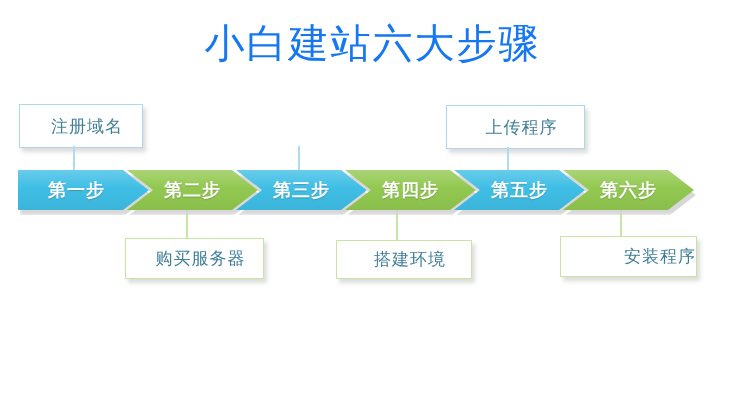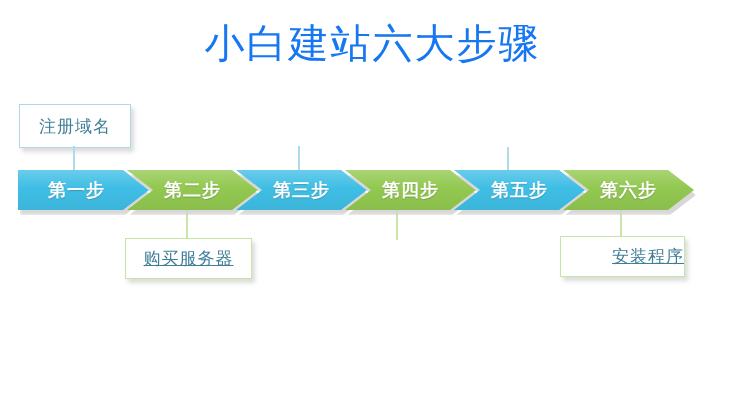--- a/index.html
+++ b/index.html
@@ -41,23 +41,24 @@
     content:"";position:absolute;inset:0;
     background:linear-gradient(to bottom,rgba(255,255,255,.22),rgba(255,255,255,0) 45%,rgba(0,0,0,.05));
     pointer-events:none;
   }
   
   .task{
     position:absolute;background:#ffffff;border:1px solid;
     display:flex;align-items:center;justify-content:center;
     font-size:17px;color:#3f7e98;letter-spacing:1px;white-space:nowrap;
     box-shadow:3px 4px 4px rgba(140,140,140,0.30);
+    padding-left:12px;
   }
   .task.blue{border-color:#aed8e8;}
-  .task.green{border-color:#c8e4a2;text-decoration:underline;}
+  .task.green{border-color:#c8e4a2;}
   .b1{left:11px; top:104px;width:110px;height:42px;}
   .b3{left:229px;top:104px;width:124px;height:42px;}
   .b5{left:438px;top:105px;width:125px;height:42px;}
   .b2{left:117px;top:238px;width:125px;height:39px;}
   .b4{left:328px;top:240px;width:122px;height:37px;}
   .b6{left:552px;top:236px;width:123px;height:39px;justify-content:flex-end;}
   
   .conn{position:absolute;width:2px;}
   .conn.blue{background:#aedcec;}
   .conn.green{background:#c9e6a6;}
@@ -70,20 +71,23 @@
 </style>
 </head>
 <body>
 
 <div id="stage">
 
   <h1 class="title" style="margin: 0px; color: rgb(22, 119, 242);">小白建站六大步骤</h1>
 
   <div class="task blue b1">
     <span>注册域名</span>
+  </div>
+  <div class="task blue b5">
+    <span>上传程序</span>
   </div>
 
   <div class="conn blue c1"></div>
   <div class="conn blue c3"></div>
   <div class="conn blue c5"></div>
   <div class="conn green c2"></div>
   <div class="conn green c4"></div>
   <div class="conn green c6"></div>
 
   <div class="step first s1">
@@ -119,17 +123,20 @@
   <div class="step s6">
     <div class="shadow"></div>
     <div class="body" style="background-color: rgb(146, 200, 80);">
       <span class="label">第六步</span>
     </div>
   </div>
 
   <div class="task green b2">
     <span>购买服务器</span>
   </div>
+  <div class="task green b4">
+    <span>搭建环境</span>
+  </div>
   <div class="task green b6">
     <span>安装程序</span>
   </div>
 
 </div>
 
 </body></html>

